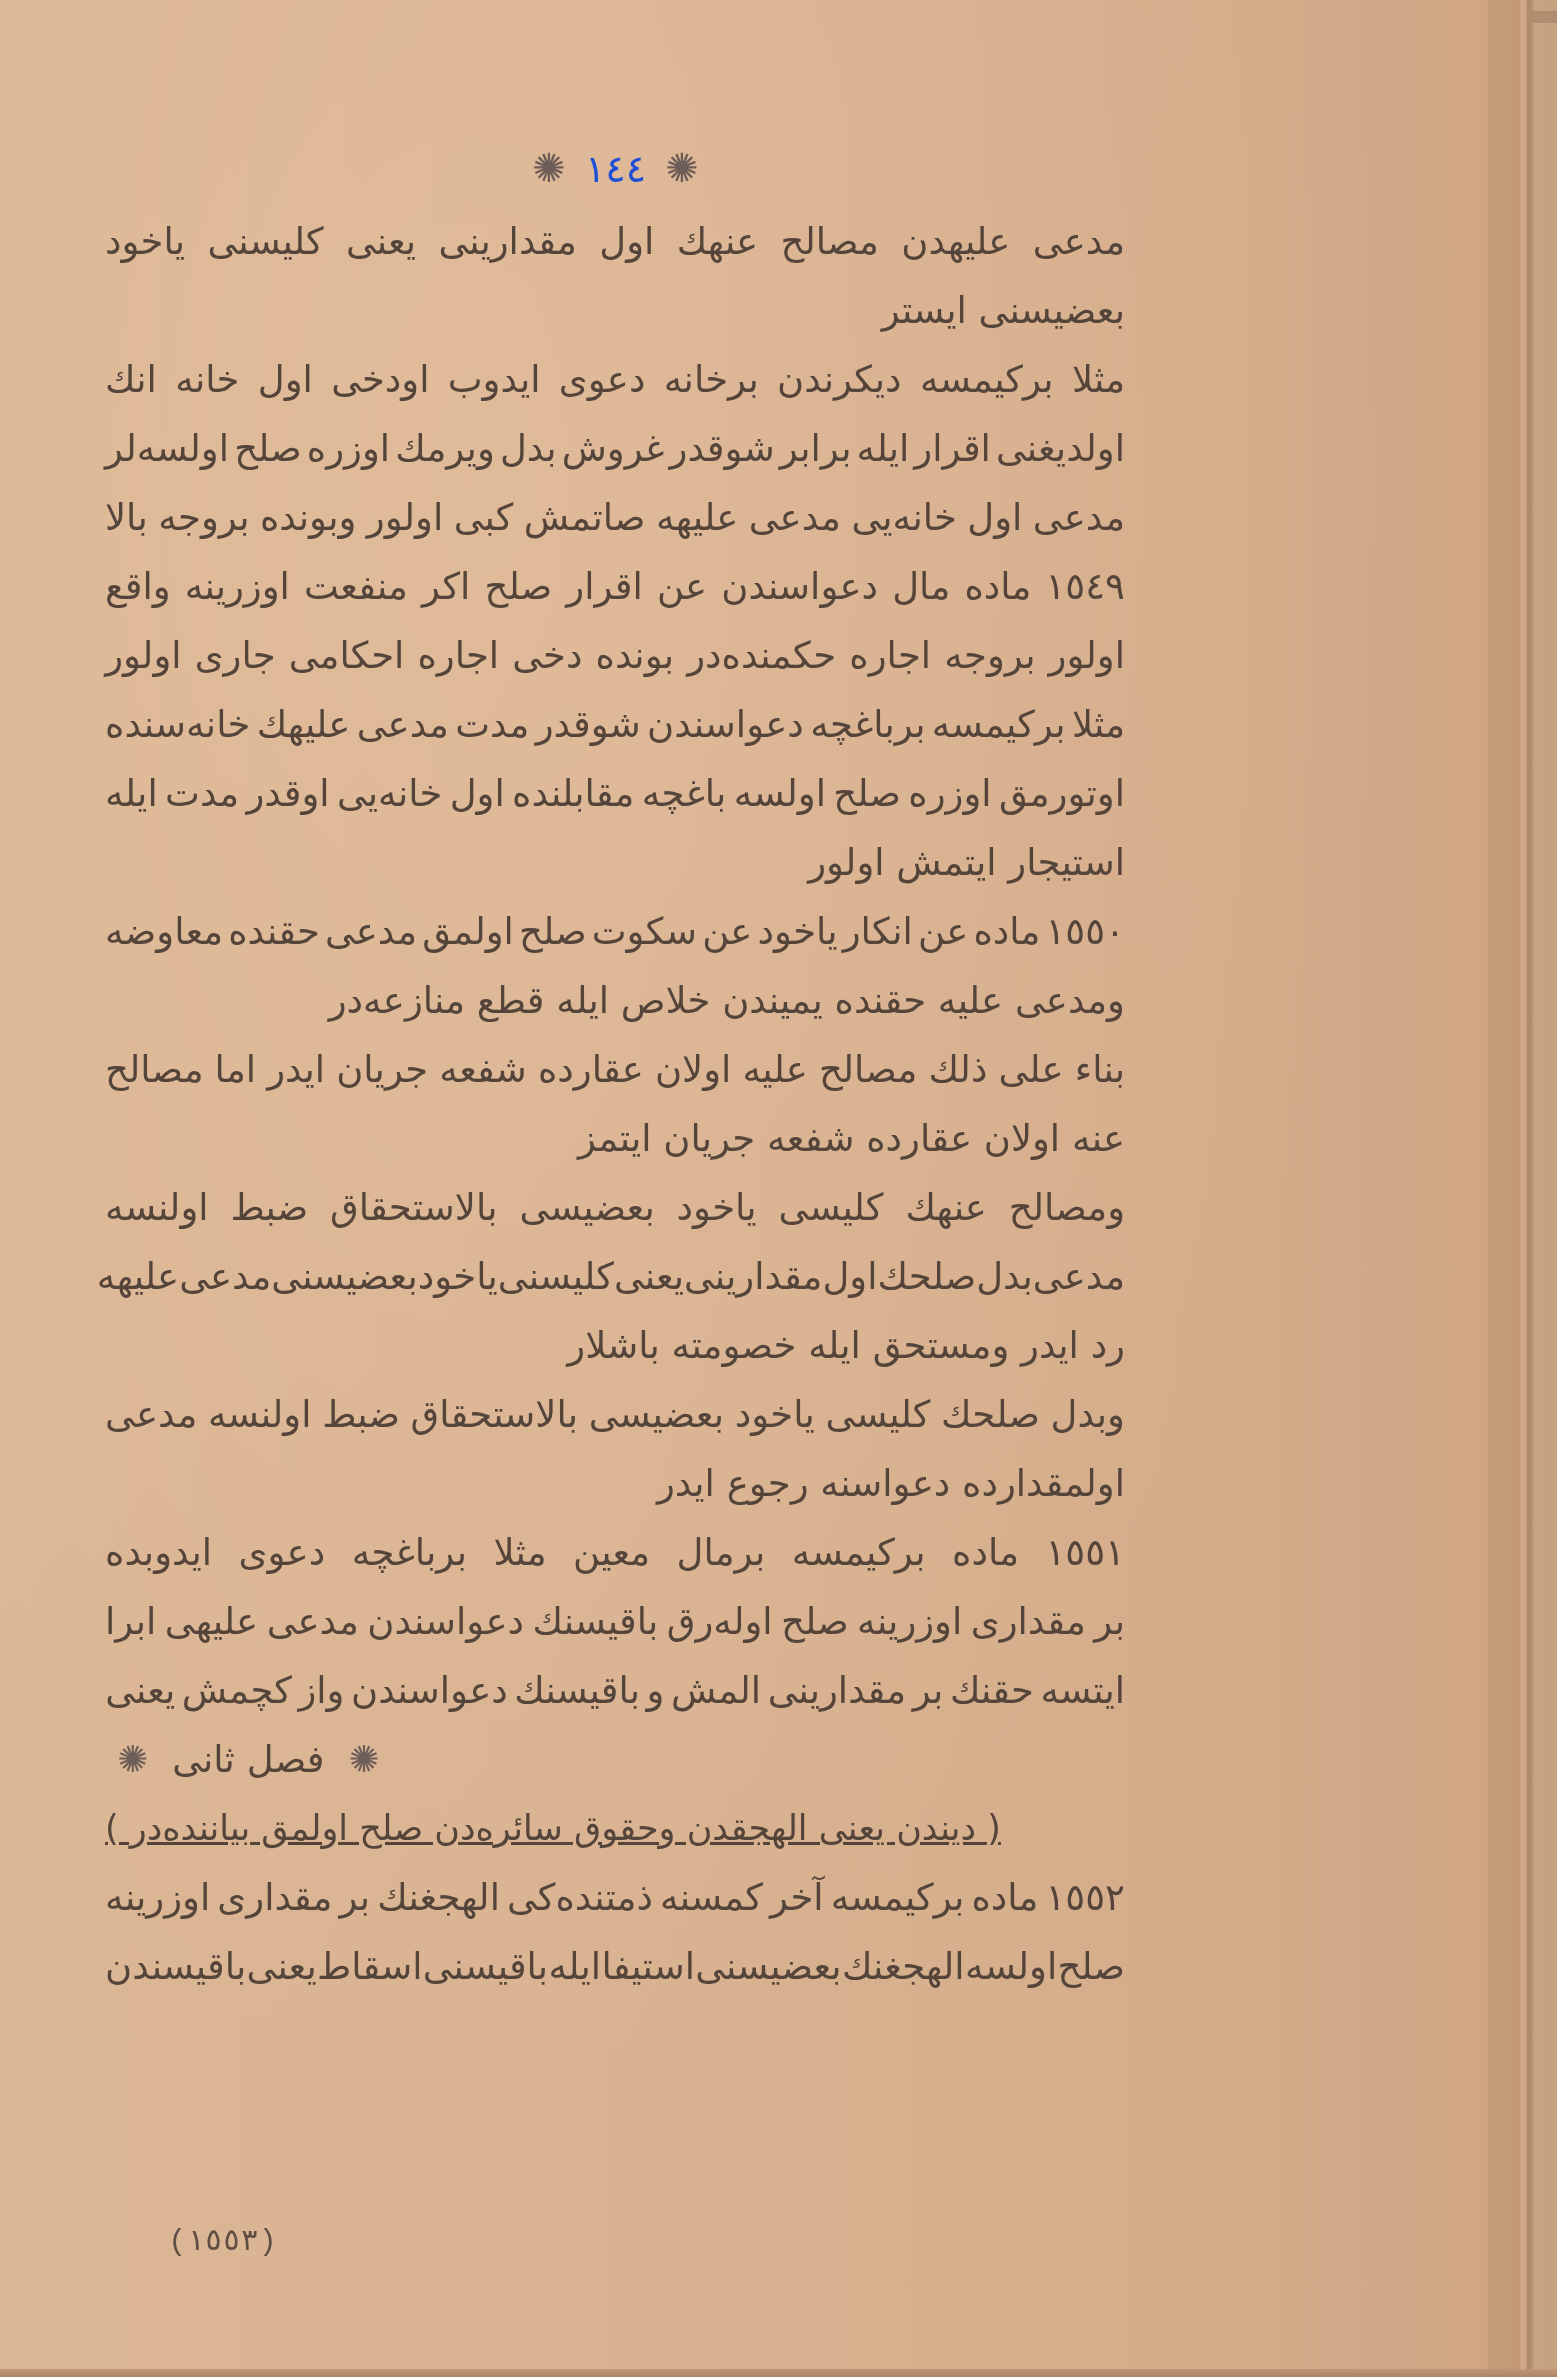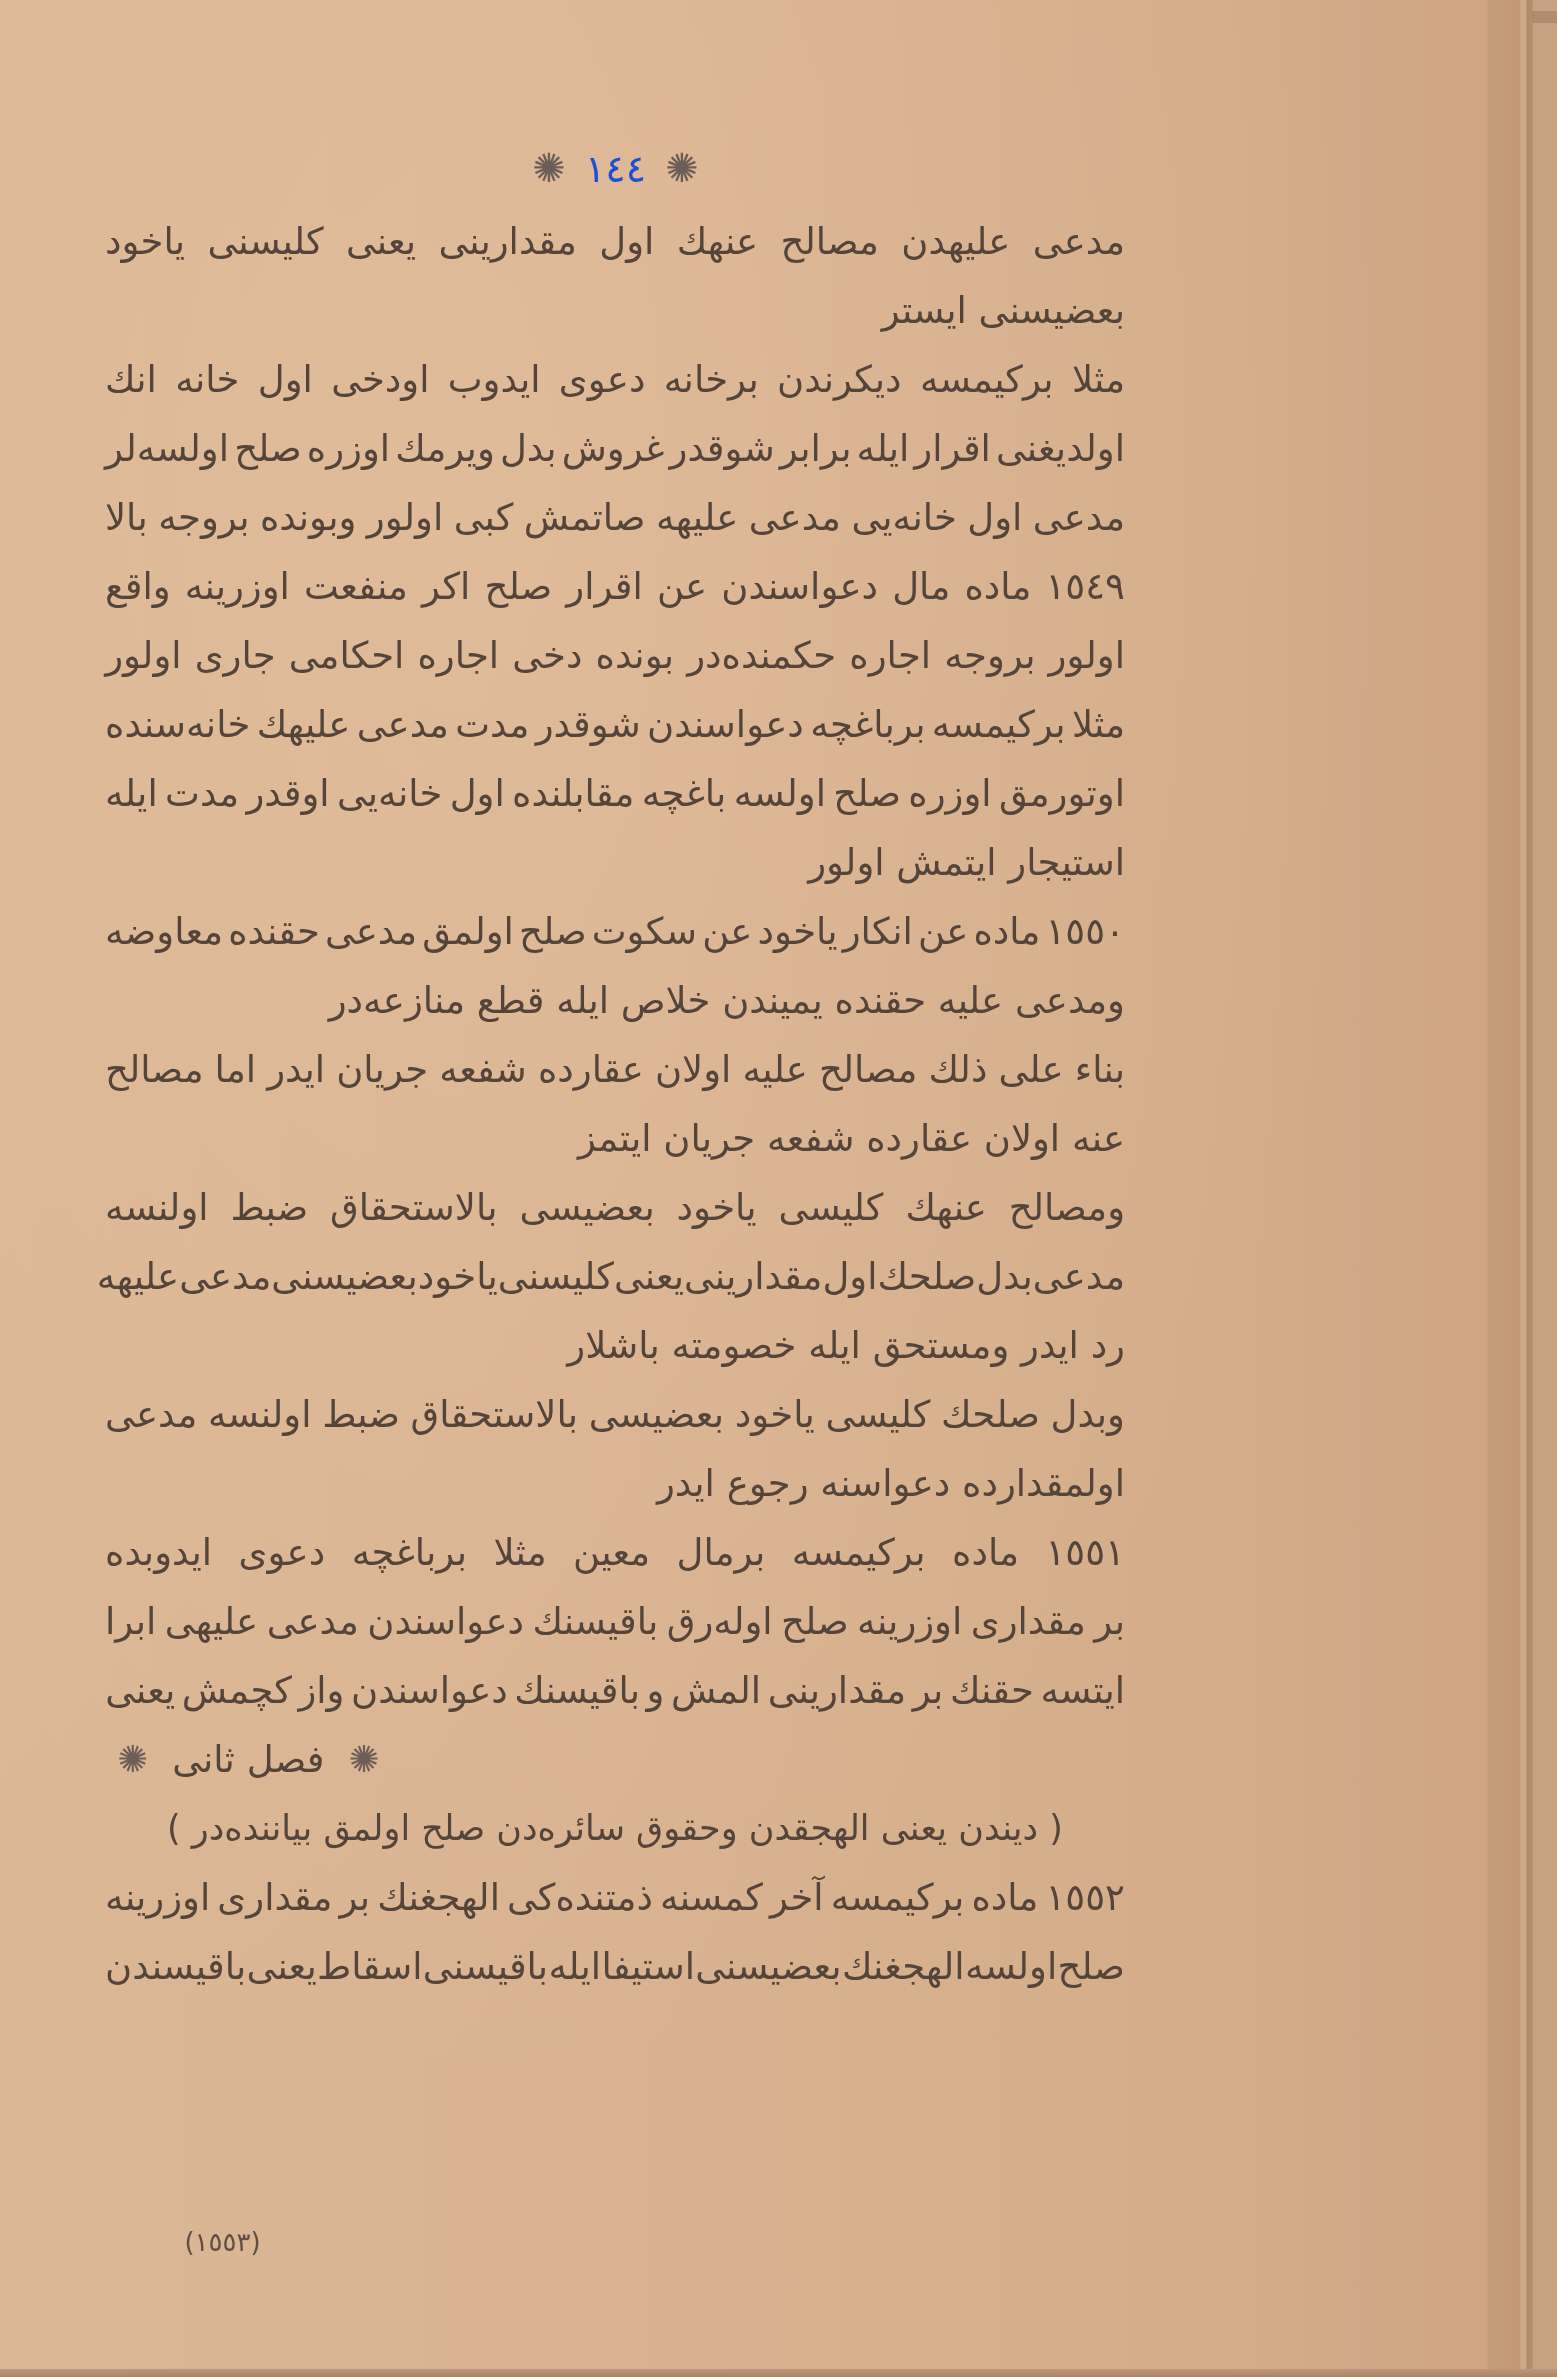--- a/index.html
+++ b/index.html
@@ -31,25 +31,25 @@
   }
   .line {
     height: 69px; line-height: 69px; font-size: 37px; direction: rtl;
     white-space: nowrap; box-sizing: border-box;
   }
   .line.full { display: flex; justify-content: space-between; align-items: center; }
   .line.full .w { display: block; line-height: 69px; }
   .line.last { display: block; text-align: right; }
   .line.heading { text-align: left; font-size: 37px; }
   .line.heading .ornament { font-size: 37px; padding: 0 12.2px; }
-  .line.subheading { text-align: center; font-size: 35px; }
+  .line.subheading { text-align: left; font-size: 35px; text-decoration: underline; }
   .catchword {
     position: absolute; left: 131px; width: 183px; top: 2207px; height: 70px;
-    line-height: 70px; text-align: center; font-size: 26px; direction: rtl;
-    color: #5e4e44; white-space: nowrap;
+    line-height: 70px; text-align: center; font-size: 30px; direction: rtl;
+    color: #5e4e44; white-space: nowrap; font-family: Liberation Mono, monospace;
   }
 </style>
 </head>
 <body>
 
 <div class="corner-mark"></div>
 <div class="page-bottom-edge"></div>
 
 <div class="page-number">
   <span class="ornament">✺</span>

